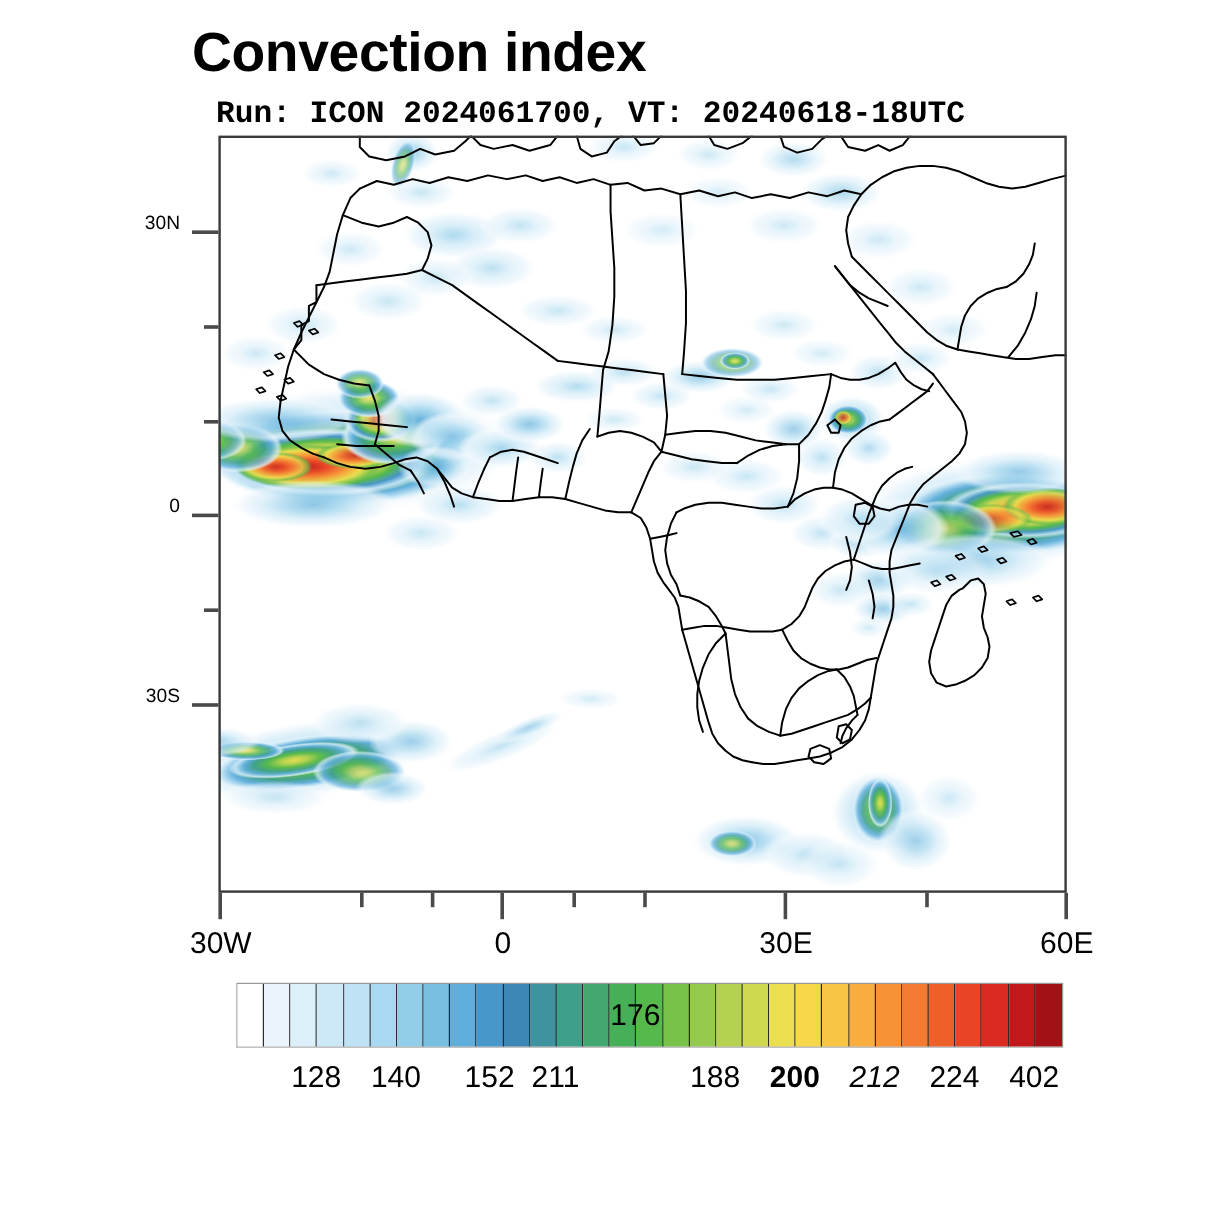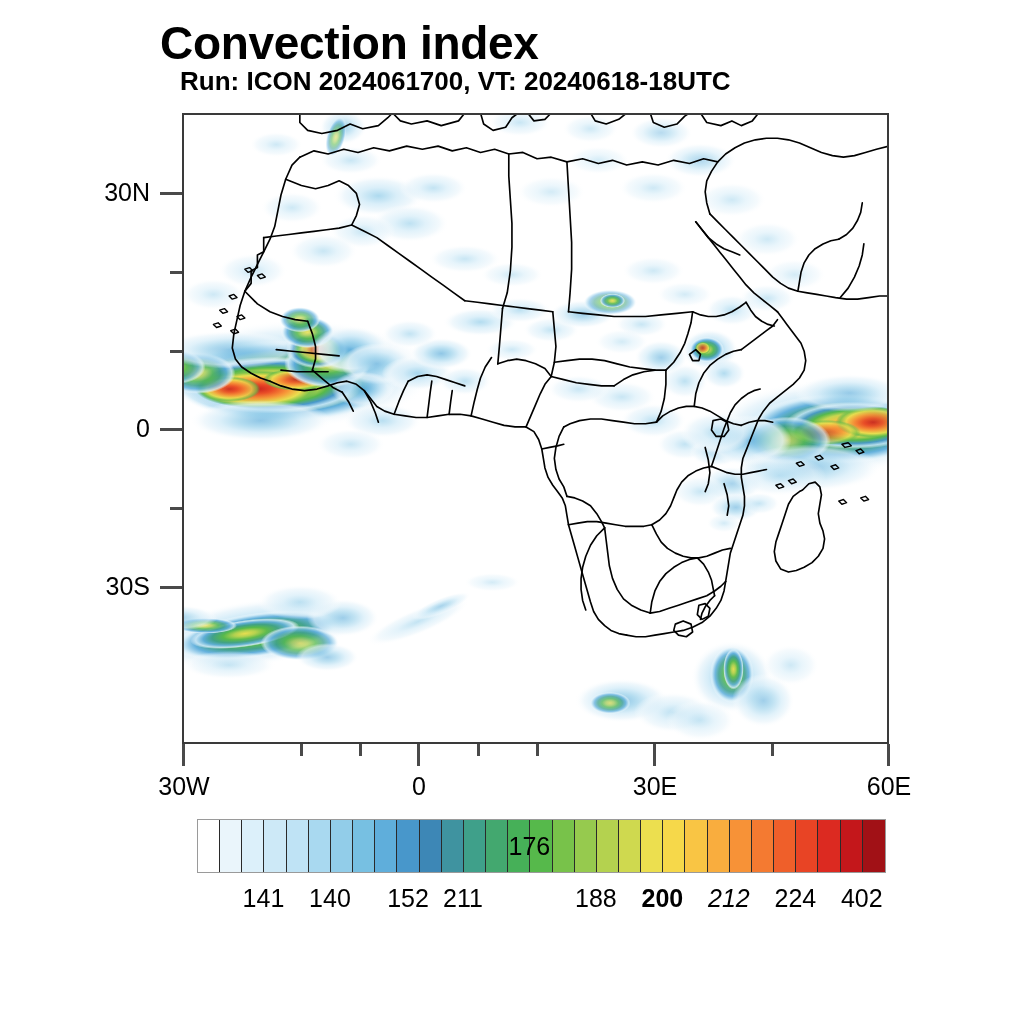--- a/index.html
+++ b/index.html
@@ -1,31 +1,31 @@
 <!DOCTYPE html>
 <html><head>
 <meta charset="utf-8">
 <style>
   html,body{margin:0;padding:0;background:#ffffff;}
   body{width:1024px;height:1024px;position:relative;overflow:hidden;
        font-family:"Liberation Sans", sans-serif;}
 
   #title{position:absolute;left:160px;top:16px;font-size:46px;font-weight:bold;color:#000;
          letter-spacing:-0.3px;white-space:nowrap;}
-  #subtitle{position:absolute;left:180px;top:66px;font-size:26px;font-weight:bold;color:#000;
-            white-space:nowrap;}
+  #subtitle{position:absolute;left:180px;top:80px;font-size:26px;font-weight:bold;color:#000;
+            white-space:nowrap;font-family:Liberation Mono, monospace;}
 
   #plot{position:absolute;left:182px;top:113px;width:707px;height:631px;
         background:#fff;overflow:hidden;}
   #plot svg{display:block;width:707px;height:631px;}
   #frame{position:absolute;left:182px;top:113px;width:707px;height:631px;
          border:2px solid #3a3a3a;box-sizing:border-box;pointer-events:none;}
 
   .tickmark{position:absolute;background:#4a4a4a;}
-  .ylab{position:absolute;font-size:25px;color:#000;text-align:right;white-space:nowrap;}
+  .ylab{position:absolute;font-size:16px;color:#000;text-align:right;white-space:nowrap;}
   .xlab{position:absolute;font-size:25px;color:#000;text-align:center;white-space:nowrap;}
 
   #cbar{position:absolute;left:197px;top:819px;height:52px;display:flex;
         border:1px solid #9a9a9a;box-sizing:content-box;}
   #cbar .cell{height:52px;border-right:1px solid #2a2a2a;box-sizing:border-box;}
   #cbar .cell:last-child{border-right:none;}
   .cblab{position:absolute;font-size:25px;color:#000;text-align:center;white-space:nowrap;}
 </style>
 </head>
 <body>
@@ -450,21 +450,21 @@
     <div class="cell" style="background: rgb(249, 173, 62); width: 22.1613px;"></div>
     <div class="cell" style="background: rgb(247, 146, 55); width: 22.1613px;"></div>
     <div class="cell" style="background: rgb(244, 122, 49); width: 22.1613px;"></div>
     <div class="cell" style="background: rgb(239, 95, 42); width: 22.1613px;"></div>
     <div class="cell" style="background: rgb(232, 68, 37); width: 22.1613px;"></div>
     <div class="cell" style="background: rgb(220, 42, 33); width: 22.1613px;"></div>
     <div class="cell" style="background: rgb(196, 23, 27); width: 22.1613px;"></div>
     <div class="cell" style="background: rgb(161, 17, 22); width: 22.1613px;"></div>
   </div>
 <div id="cbar-labels">
-    <div class="cblab" style="left: 203.484px; top: 884px; width: 120px;">141</div>
+    <div class="cblab" style="left: 203.484px; top: 884px; width: 120px;">128</div>
     <div class="cblab" style="left: 269.968px; top: 884px; width: 120px;">140</div>
     <div class="cblab" style="left: 348px; top: 884px; width: 120px;">152</div>
     <div class="cblab" style="left: 402.935px; top: 884px; width: 120px;">211</div>
     <div class="cblab" style="left: 469.419px; top: 832px; width: 120px;">176</div>
     <div class="cblab" style="left: 535.903px; top: 884px; width: 120px;">188</div>
     <div class="cblab" style="left: 602.387px; top: 884px; width: 120px; font-weight: bold;">200</div>
     <div class="cblab" style="left: 668.871px; top: 884px; width: 120px; font-style: italic;">212</div>
     <div class="cblab" style="left: 735.355px; top: 884px; width: 120px;">224</div>
     <div class="cblab" style="left: 801.839px; top: 884px; width: 120px;">402</div>
   </div>

